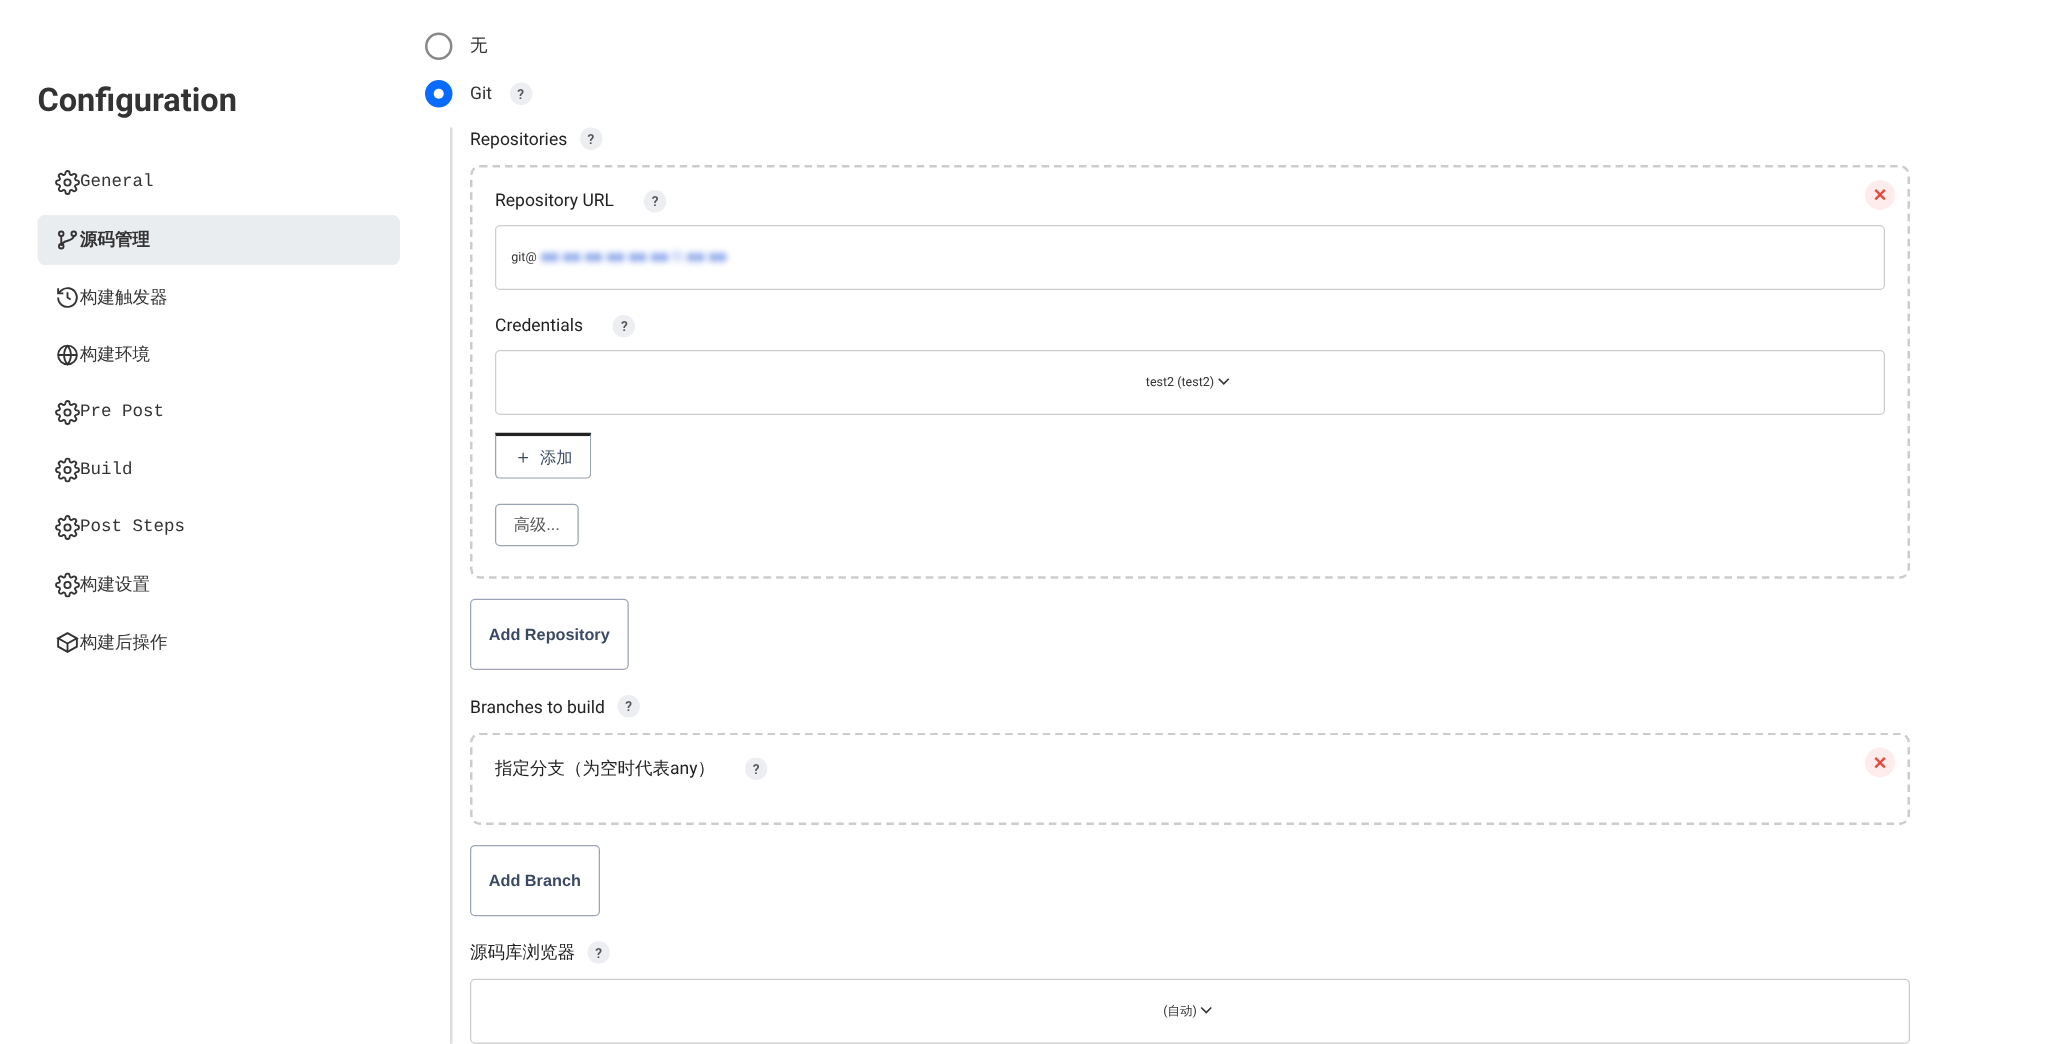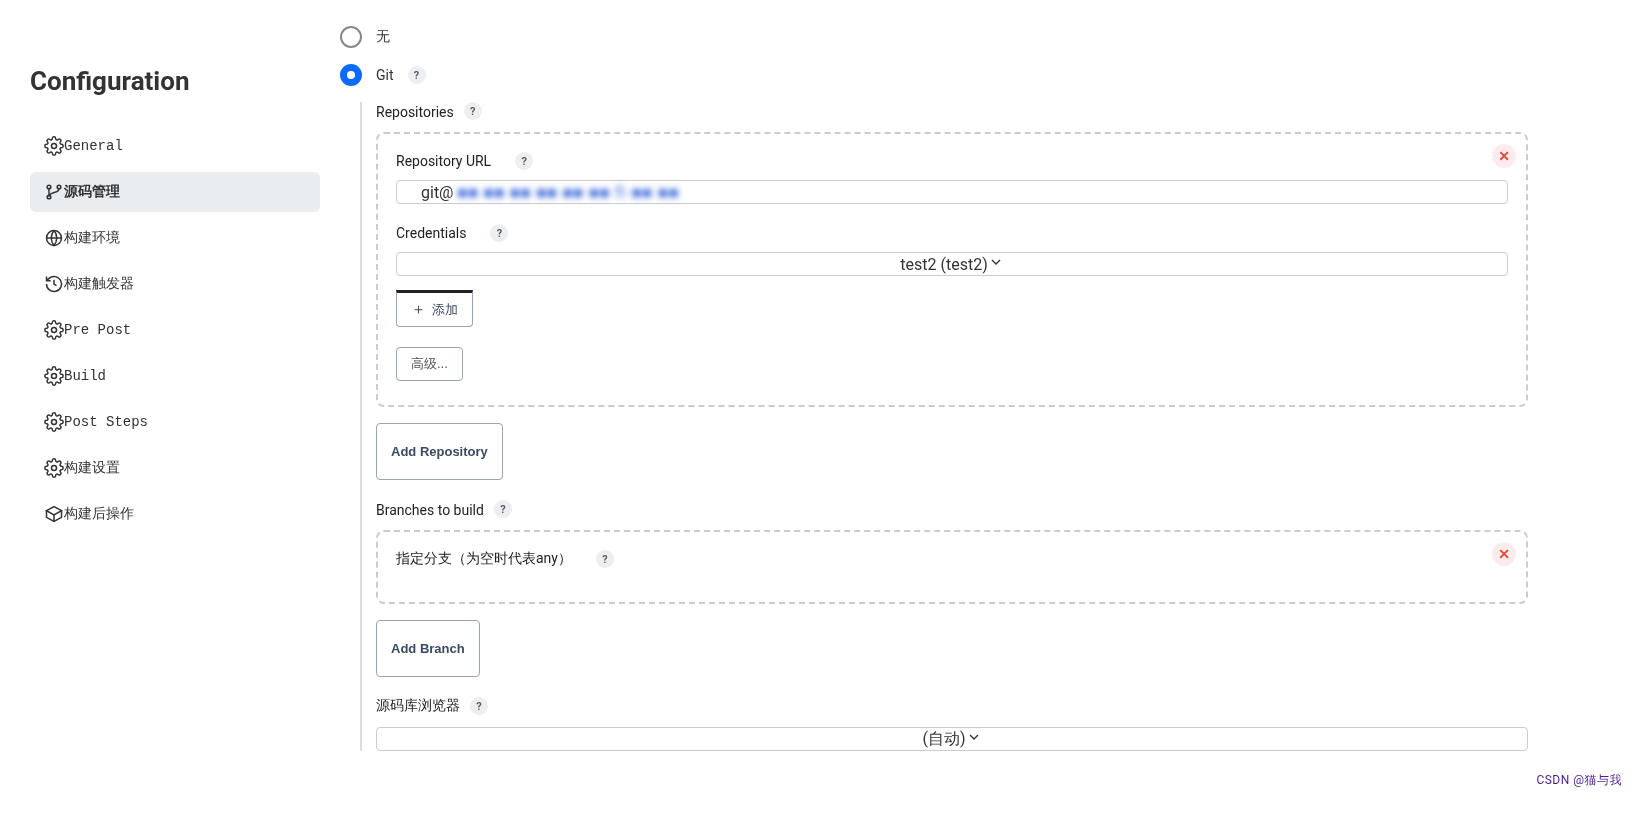--- a/index.html
+++ b/index.html
@@ -79,25 +79,25 @@
     margin-bottom: 16px;
     position: relative;
   }
   .label-row {
     display: flex; align-items: center; gap: 24px;
     margin-bottom: 10px;
   }
   .field-label { font-size: 14px; color: #222; }
   .text-input, .select-input {
     width: 100%;
-    height: 24px;
+    height: 52px;
     border: 1px solid #ccc;
     border-radius: 4px;
-    padding: 0 24px;
-    font-size: 16px;
+    padding: 0 12px;
+    font-size: 10px;
     background: #fff;
     color: #333;
   }
   .select-input {
     display: flex; align-items: center; justify-content: center;
   }
   .select-input .chev svg { width: 16px; height: 16px; }
   .btn {
     border: 1.5px solid #9aa4b2;
     background: #fff;
@@ -173,37 +173,37 @@
             <path d="M6 8.2v7.6"></path>
             <path d="M18 8.2c0 6-12 3-12 9.6"></path>
           </svg>
       </span>
       <span>源码管理</span>
     </div>
 
     <div class="sidebar-item">
       <span class="icon">
         <svg viewBox="0 0 24 24" fill="none" stroke="#333" stroke-width="1.8">
+            <path d="M3 12a9 9 0 1 0 3-6.7L3 8"></path>
+            <path d="M3 3v5h5"></path>
+            <path d="M12 7v5l3 2"></path>
+          </svg>
+      </span>
+      <span>构建触发器</span>
+    </div>
+
+    <div class="sidebar-item">
+      <span class="icon">
+        <svg viewBox="0 0 24 24" fill="none" stroke="#333" stroke-width="1.8">
             <circle cx="12" cy="12" r="9"></circle>
             <path d="M3 12h18"></path>
             <path d="M12 3a14 14 0 0 1 0 18a14 14 0 0 1 0-18"></path>
           </svg>
       </span>
       <span>构建环境</span>
-    </div>
-
-    <div class="sidebar-item">
-      <span class="icon">
-        <svg viewBox="0 0 24 24" fill="none" stroke="#333" stroke-width="1.8">
-            <path d="M3 12a9 9 0 1 0 3-6.7L3 8"></path>
-            <path d="M3 3v5h5"></path>
-            <path d="M12 7v5l3 2"></path>
-          </svg>
-      </span>
-      <span>构建触发器</span>
     </div>
 
     <div class="sidebar-item">
       <span class="icon">
         <svg viewBox="0 0 24 24" fill="none" stroke="#333" stroke-width="1.8">
             <circle cx="12" cy="12" r="3"></circle>
             <path d="M19.4 15a1.7 1.7 0 0 0 .34 1.87l.06.06a2 2 0 1 1-2.83 2.83l-.06-.06a1.7 1.7 0 0 0-1.87-.34 1.7 1.7 0 0 0-1 1.56V21a2 2 0 1 1-4 0v-.09a1.7 1.7 0 0 0-1-1.56 1.7 1.7 0 0 0-1.87.34l-.06.06a2 2 0 1 1-2.83-2.83l.06-.06a1.7 1.7 0 0 0 .34-1.87 1.7 1.7 0 0 0-1.56-1H3a2 2 0 1 1 0-4h.09a1.7 1.7 0 0 0 1.56-1 1.7 1.7 0 0 0-.34-1.87l-.06-.06a2 2 0 1 1 2.83-2.83l.06.06a1.7 1.7 0 0 0 1.87.34H9a1.7 1.7 0 0 0 1-1.56V3a2 2 0 1 1 4 0v.09a1.7 1.7 0 0 0 1 1.56 1.7 1.7 0 0 0 1.87-.34l.06-.06a2 2 0 1 1 2.83 2.83l-.06.06a1.7 1.7 0 0 0-.34 1.87V9a1.7 1.7 0 0 0 1.56 1H21a2 2 0 1 1 0 4h-.09a1.7 1.7 0 0 0-1.56 1z"></path>
           </svg>
       </span>
       <span>Pre Post</span>

